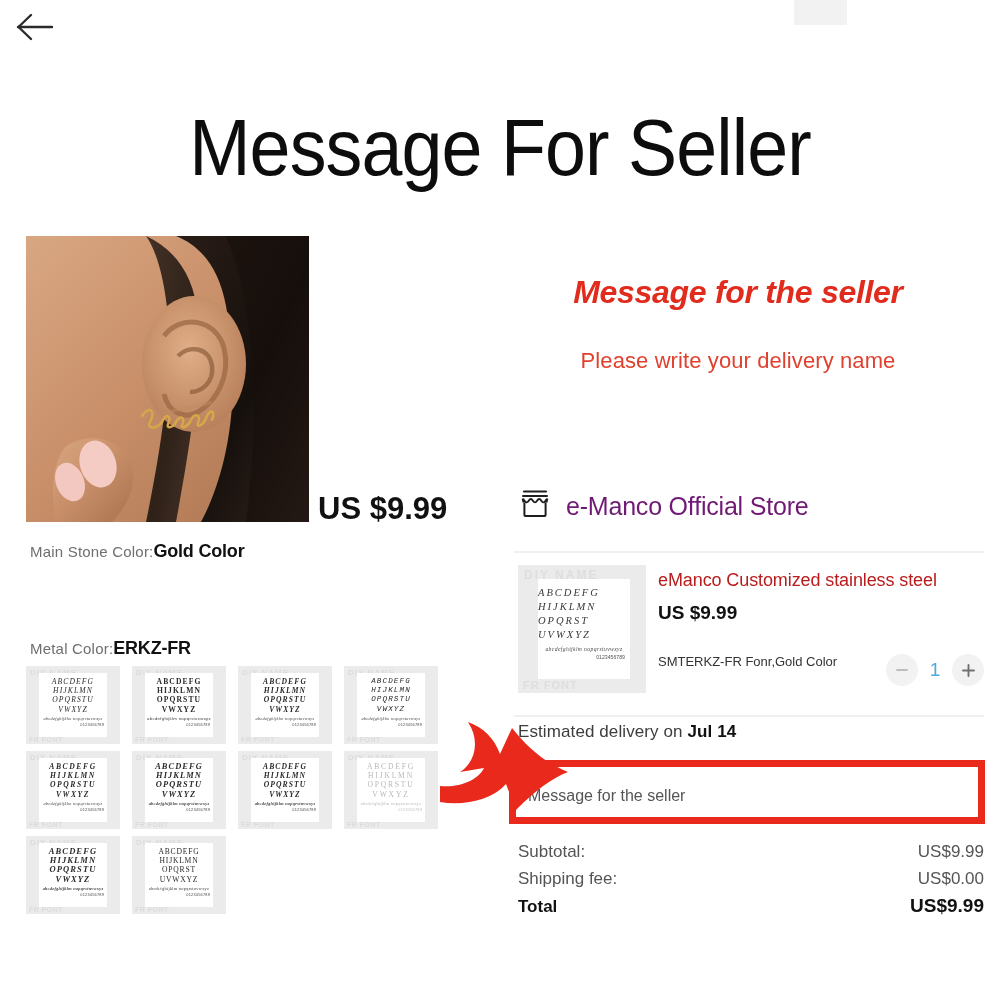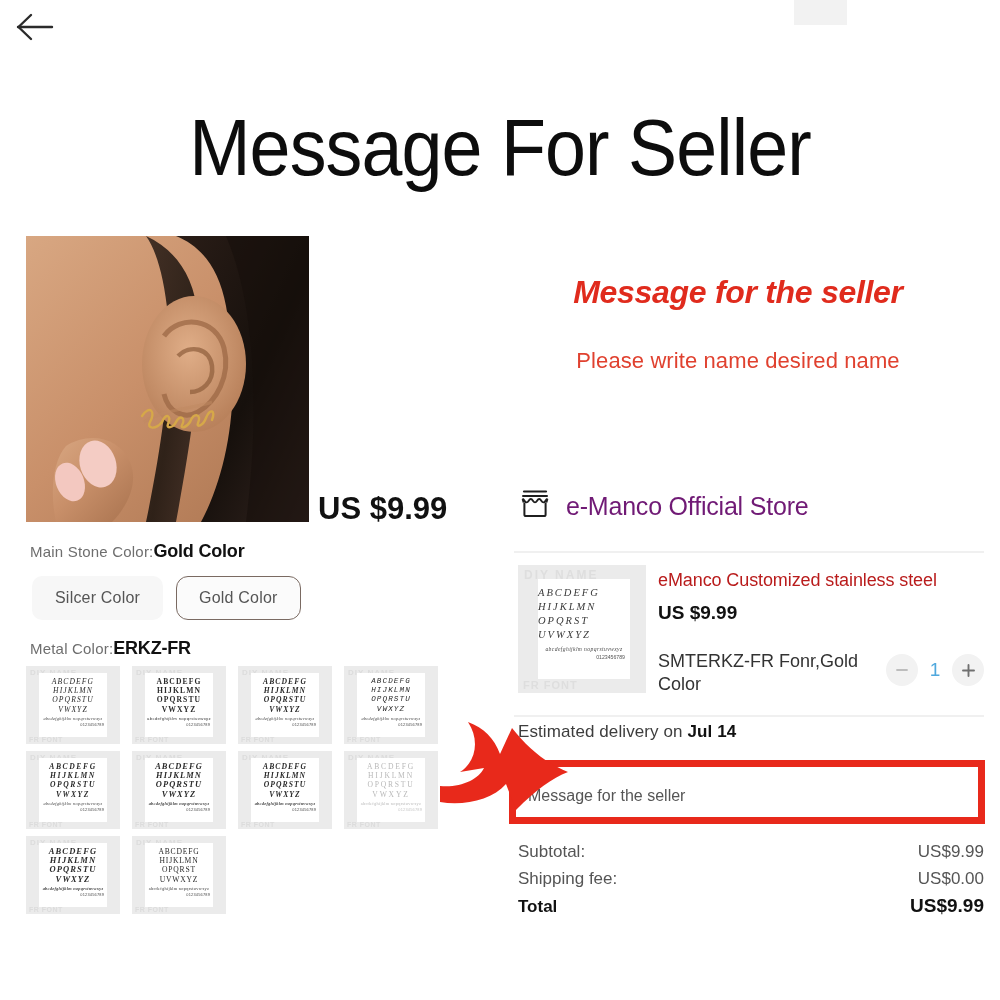--- a/index.html
+++ b/index.html
@@ -110,21 +110,21 @@
   .pt-inner {
     position: absolute; left: 20px; top: 14px; width: 92px; height: 100px; background: #fff;
     padding-top: 7px; display: flex; flex-direction: column; align-items: center;
   }
   .pt-up { font-family: "Liberation Serif", serif; font-style: italic; font-size: 10.5px; line-height: 14px; color: #3a3a3a; letter-spacing: 2px; }
   .pt-low { font-family: "Liberation Serif", serif; font-style: italic; font-size: 5.6px; line-height: 7.4px; color: #4a4a4a; margin-top: 4px; letter-spacing: .4px; }
   .pt-num { font-family: "Liberation Sans", sans-serif; font-size: 5.2px; color: #555; align-self: flex-end; margin-right: 5px; margin-top: 1px; }
 
   .prod-title { position: absolute; left: 140px; top: 5px; font-size: 18px; color: #b91c1c; letter-spacing: -.1px; }
   .prod-price { position: absolute; left: 140px; top: 37px; font-size: 19px; font-weight: 700; color: #111; }
-  .prod-variant { position: absolute; left: 140px; top: 85px; width: 210px; font-size: 18px; color: #333; line-height: 23px; }
+  .prod-variant { position: absolute; left: 140px; top: 85px; width: 210px; font-size: 13px; color: #333; line-height: 23px; }
 
   .qty { position: absolute; left: 368px; top: 89px; display: flex; align-items: center; gap: 9px; }
   .qty-btn {
     width: 32px; height: 32px; border-radius: 50%; background: #f2f2f2;
     display: flex; align-items: center; justify-content: center; cursor: pointer;
   }
   .qty-btn svg { display: block; }
   .qty-val { font-size: 19px; color: #4fa8dd; min-width: 16px; text-align: center; }
 
   #div-2 { top: 715px; }
@@ -206,24 +206,20 @@
       <path d="M200 0 C226 60 236 160 220 286 H283 V0 Z" fill="#150f0b" opacity="0.55"></path>
     </svg>
   </div>
 
   <div class="price-left">US $9.99</div>
 
   <div class="opt-row" id="main-stone-row">
     <span class="opt-label">Main Stone Color:</span><span class="opt-value">Gold Color</span>
   </div>
 
-  <div class="swatch-btns">
-    <div class="sw-btn">Silcer Color</div>
-    <div class="sw-btn selected">Gold Color</div>
-  </div>
 
   <div class="opt-row" id="metal-row">
     <span class="opt-label">Metal Color:</span><span class="opt-value">ERKZ-FR</span>
   </div>
 
   <div class="font-grid">
 
     <div class="font-card">
       <div class="fc-diy">DIY NAME</div>
       <div class="fc-inner">
@@ -320,21 +316,21 @@
         <div class="fc-up f-serif" style="font-weight:400;letter-spacing:.8px;">ABCDEFG HIJKLMN OPQRST UVWXYZ</div>
         <div class="fc-low f-serif">abcdefghijklm nopqrstuvwxyz</div>
         <div class="fc-num">0123456789</div>
       </div>
       <div class="fc-fr">FR FONT</div>
     </div>
   </div>
 
   <div class="msg-head">Message for the seller</div>
   <div class="msg-sub">
-    <span>Please write name desired name</span>
+    <span>Please write your delivery name</span>
   </div>
 
   <div class="store-row">
     <span>
       <svg width="34" height="34" viewBox="0 0 34 34" fill="none">
         <path d="M6 4.5 H28" stroke="#1f1f1f" stroke-width="2.2" stroke-linecap="round"></path>
         <path d="M5 9 H29" stroke="#1f1f1f" stroke-width="2" stroke-linecap="round"></path>
         <path d="M4.5 12 C6.5 12 6.5 15.4 8.6 15.4 C10.7 15.4 10.7 12 12.8 12 C14.9 12 14.9 15.4 17 15.4 C19.1 15.4 19.1 12 21.2 12 C23.3 12 23.3 15.4 25.4 15.4 C27.5 15.4 27.5 12 29.5 12" stroke="#1f1f1f" stroke-width="1.9" fill="none" stroke-linejoin="round"></path>
         <path d="M4.6 12 L5.6 15.6" stroke="#1f1f1f" stroke-width="1.9"></path>
         <path d="M29.4 12 L28.4 15.6" stroke="#1f1f1f" stroke-width="1.9"></path>

